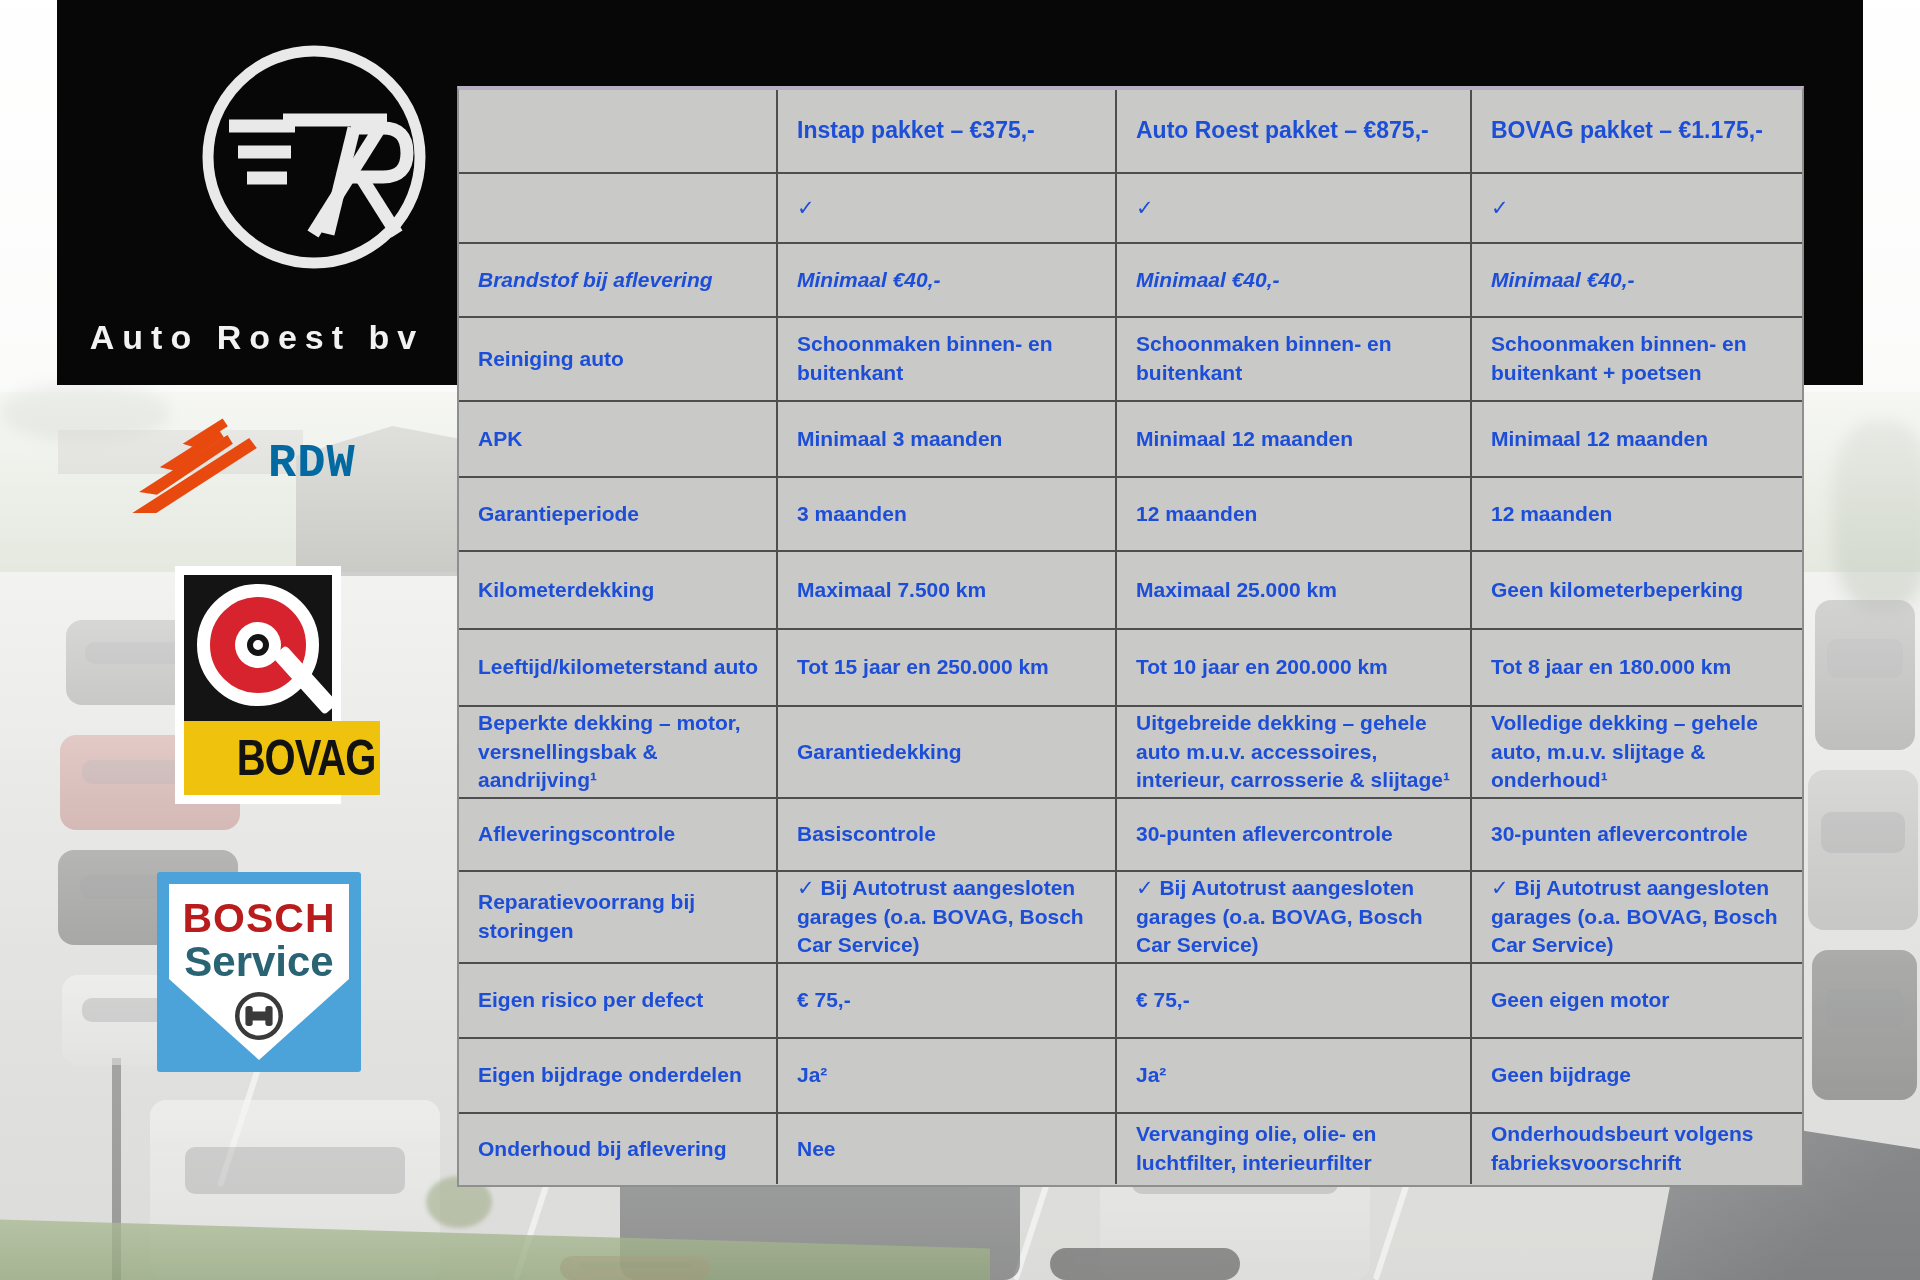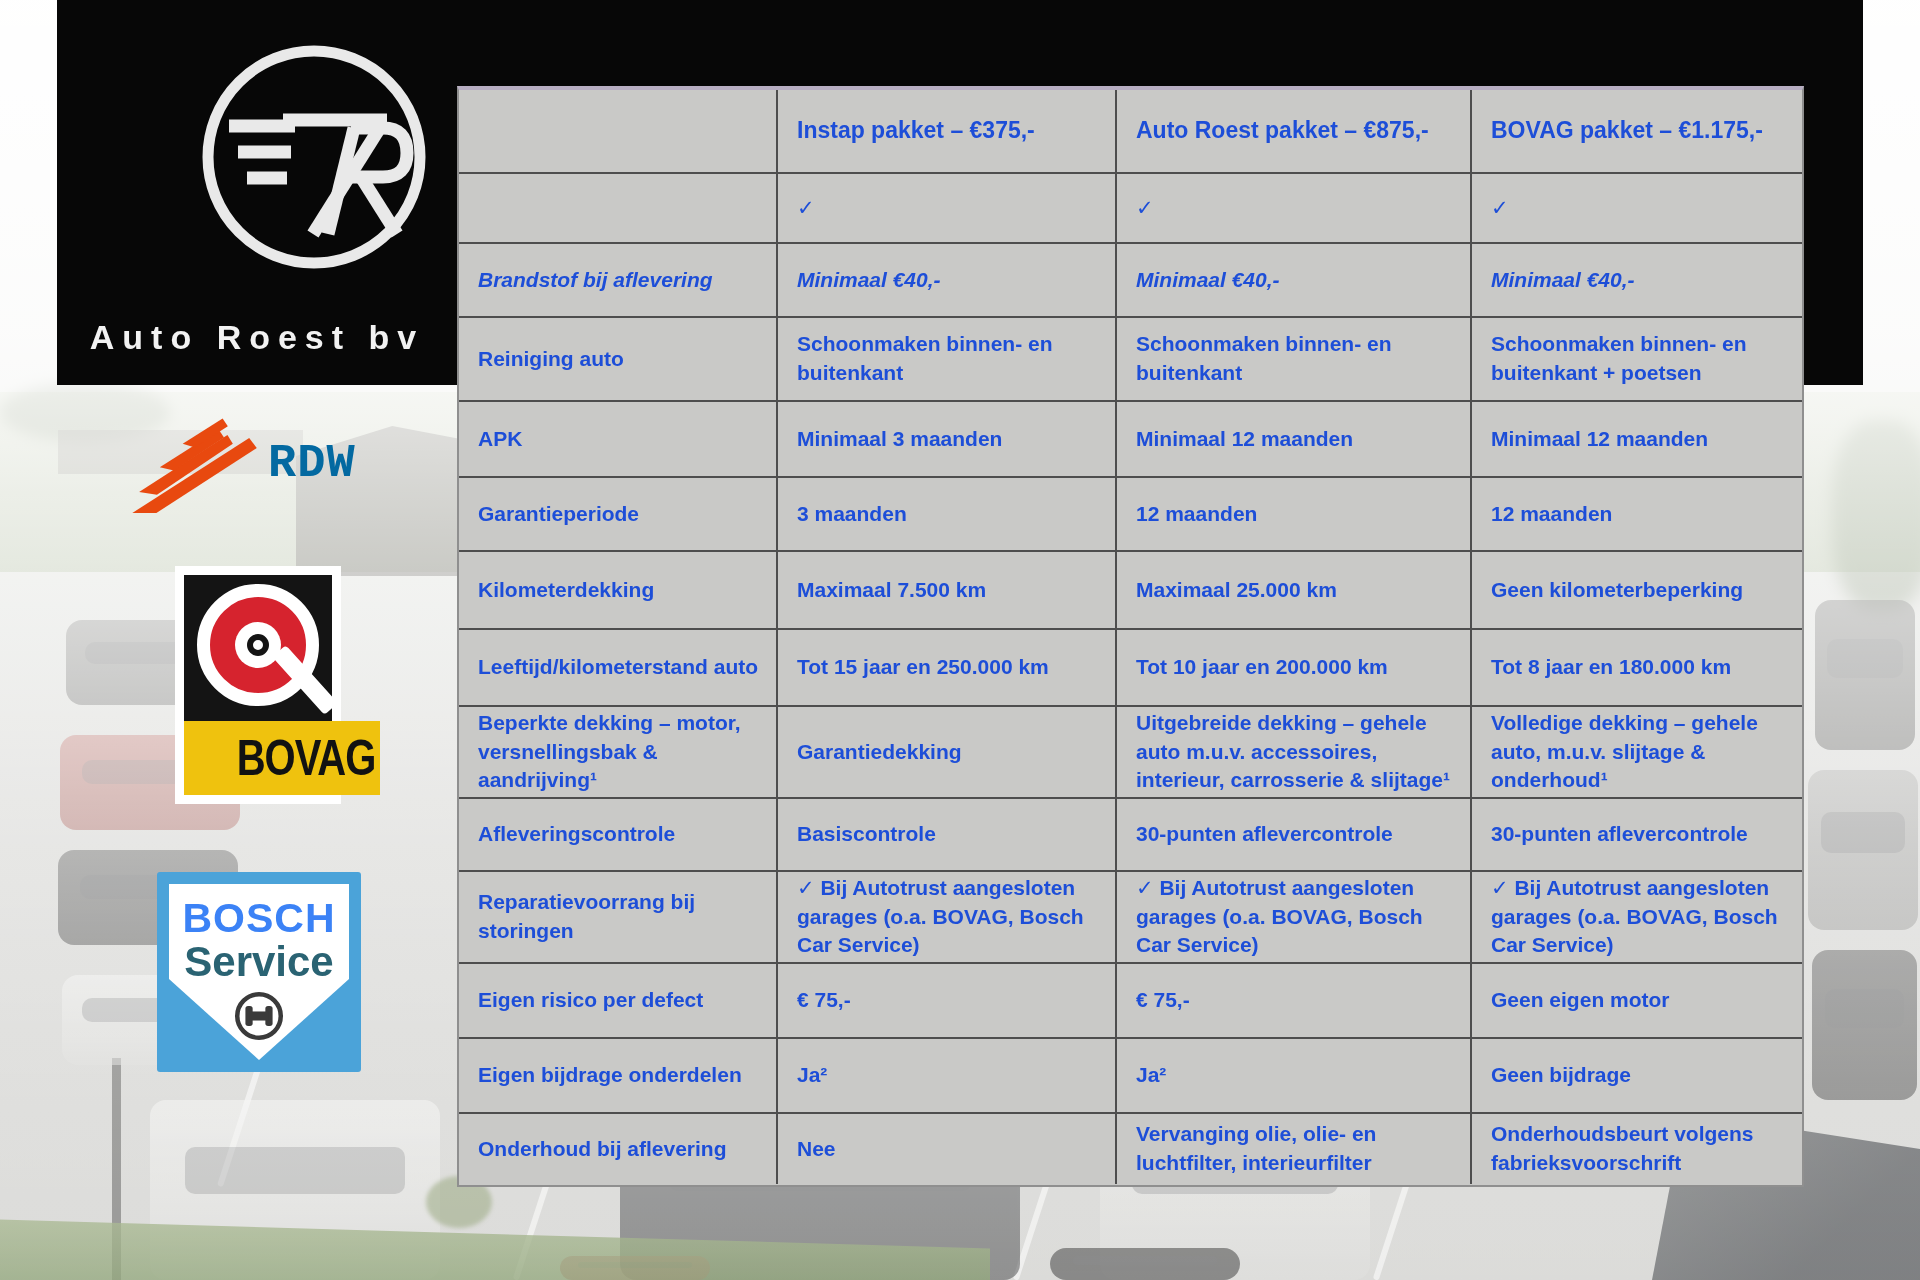--- a/index.html
+++ b/index.html
@@ -51,21 +51,21 @@
   .bovag-dot{position:absolute;left:12px;top:12px;width:10px;height:10px;border:6px solid #141414;border-radius:50%;background:#fff;}
   .bovag-handle{position:absolute;left:86px;top:76px;width:18px;height:78px;background:#fff;transform:rotate(-42deg);transform-origin:9px 0;border-radius:4px;}
   .bovag-bottom{position:absolute;left:9px;top:155px;width:148px;height:74px;background:#efc20e;display:flex;align-items:center;justify-content:center;padding-left:48px;}
   .bovag-word{font-size:40px;font-weight:800;color:#121212;letter-spacing:-1px;transform:scaleY(1.25);}
 
   
   .bosch{position:absolute;left:157px;top:872px;width:204px;height:200px;background:#4ba3d9;z-index:3;border-radius:3px;}
   .bosch-shield{position:absolute;left:12px;top:12px;width:180px;height:176px;background:#fff;
     clip-path:polygon(0 0,100% 0,100% 54%,50% 100%,0 54%);
     display:flex;flex-direction:column;align-items:center;}
-  .bosch-word{margin-top:14px;font-size:41px;font-weight:800;color:#3b82f6;letter-spacing:1px;line-height:1;}
+  .bosch-word{margin-top:14px;font-size:41px;font-weight:800;color:#b91c1c;letter-spacing:1px;line-height:1;}
   .service-word{font-size:42px;font-weight:bold;color:#2a6373;line-height:1.1;}
   .bosch-armature{margin-top:2px;}
 
   
   .pkg-table{position:absolute;left:457px;top:86px;width:1347px;height:1101px;z-index:4;
     box-sizing:border-box;border:2px solid #8f8f8f;border-top:4px solid #b7aec2;background:#c9c9c7;
     display:flex;flex-direction:column;}
   .tr{display:flex;box-sizing:border-box;border-bottom:2px solid #4e4e4e;}
   .tr:last-child{border-bottom:none;}
   .td{box-sizing:border-box;border-right:2px solid #4e4e4e;display:flex;align-items:center;

